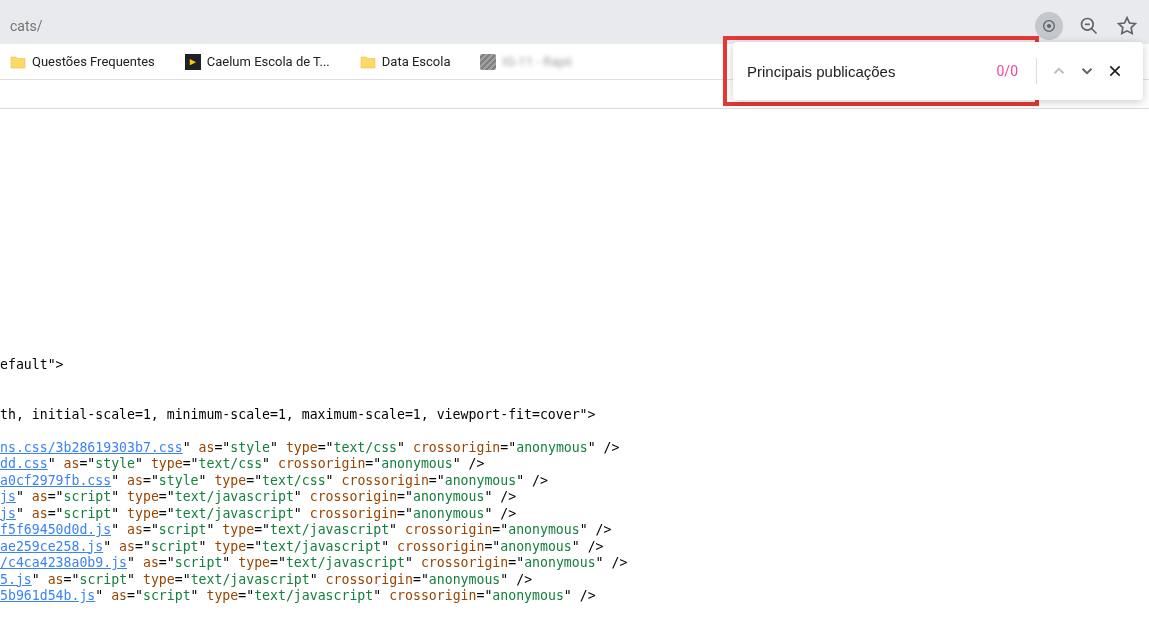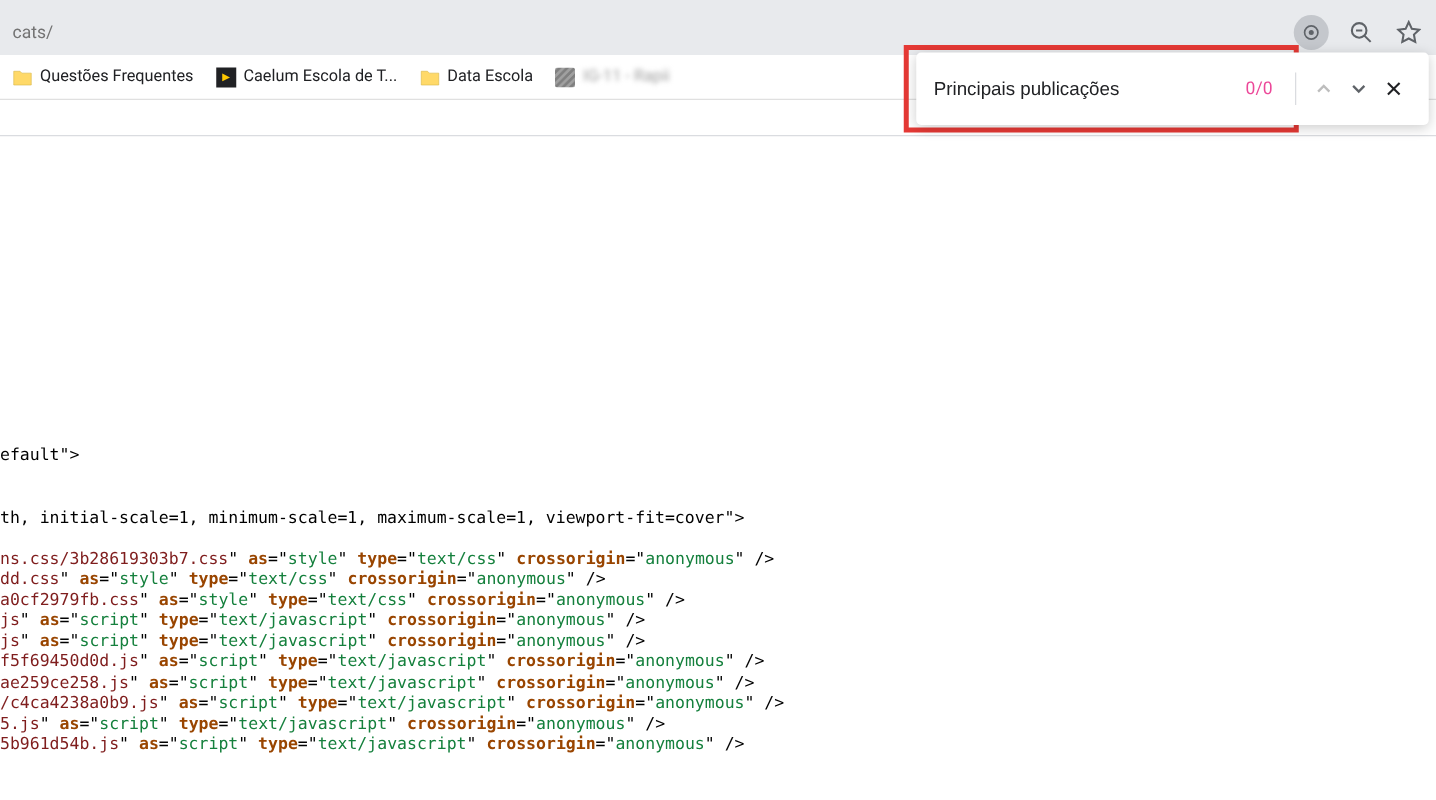--- a/index.html
+++ b/index.html
@@ -52,21 +52,21 @@
       justify-content: center;
       cursor: pointer;
       color: #5f6368;
     }
     .bookmarks-bar {
       height: 36px;
       background: #fff;
       display: flex;
       align-items: center;
       padding: 0 10px;
-      gap: 18px;
+      gap: 30px;
       border-bottom: 1px solid #e0e0e0;
     }
     .bookmark-item {
       display: flex;
       align-items: center;
       gap: 6px;
       font-size: 13px;
       color: #202124;
       cursor: pointer;
       white-space: nowrap;
@@ -160,23 +160,23 @@
     }
     .code-view {
       font-family: "Consolas", "Monaco", monospace;
       font-size: 13.2px;
       line-height: 16.5px;
       white-space: pre;
       color: #000;
       padding-left: 0;
     }
     .code-line { display: block; }
-    .attr-name { color: #994500; font-weight: bold; }
+    .attr-name { color: #994500; }
     .attr-val { color: #15803d; }
-    .href-link { color: #7f1d1d; cursor: pointer; }
+    .href-link { color: #3b82f6; text-decoration: underline; cursor: pointer; }
     .punct { color: #000; }
     .separator-line {
       height: 1px;
       background: #dadce0;
       margin-top: 28px;
       margin-bottom: 0;
     }
   </style>
 </head>
 <body>

